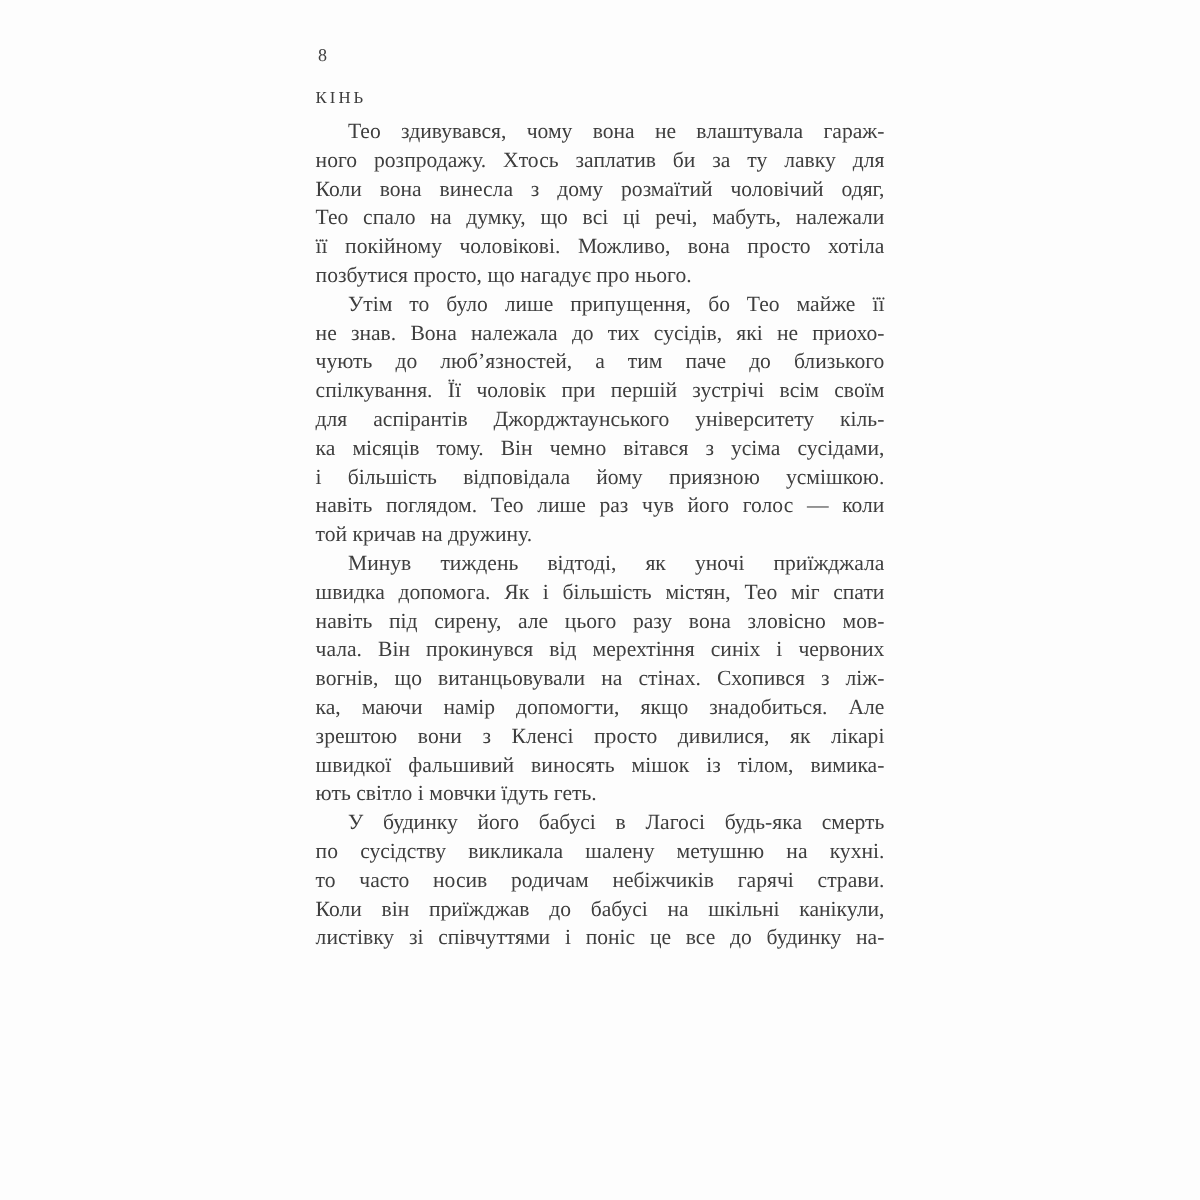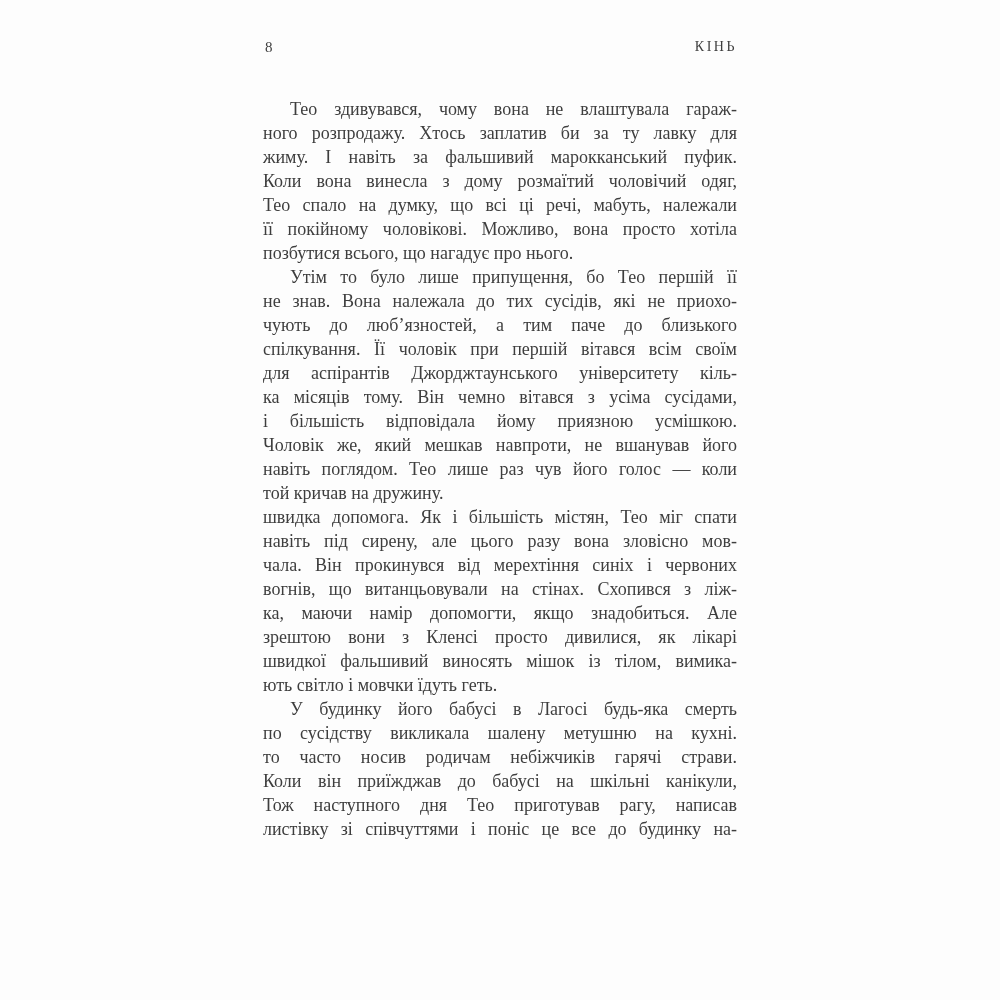--- a/index.html
+++ b/index.html
@@ -28,23 +28,24 @@
   .page-number {
     position: absolute;
     left: 2px;
     top: 1px;
     font-size: 15px;
     letter-spacing: 0.5px;
   }
   .running-title {
     display: block;
     width: 100%;
-    text-align: right;
+    text-align: left;
     font-size: 14px;
     letter-spacing: 2.5px;
+    margin-top: 36px;
   }
   .text-block {
     position: absolute;
     left: 263px;
     top: 97px;
     width: 474px;
     font-size: 18px;
     line-height: 24px;
     text-rendering: optimizeLegibility;
   }
@@ -74,50 +75,48 @@
 <div class="page">
   <header class="page-header">
     <span class="page-number">8</span>
     <span class="running-title">КІНЬ</span>
   </header>
 
   <main class="text-block" id="text-block">
       <div class="para">
         <div class="tline indent">Тео здивувався, чому вона не влаштувала гараж-</div>
         <div class="tline">ного розпродажу. Хтось заплатив би за ту лавку для</div>
-        <div class="tline">жиму. І навіть за фальшивий марокканський пуфик.</div>
         <div class="tline">Коли вона винесла з дому розмаїтий чоловічий одяг,</div>
         <div class="tline">Тео спало на думку, що всі ці речі, мабуть, належали</div>
         <div class="tline">її покійному чоловікові. Можливо, вона просто хотіла</div>
-        <div class="tline flush">позбутися всього, що нагадує про нього.</div>
+        <div class="tline flush">позбутися просто, що нагадує про нього.</div>
       </div>
       <div class="para">
-        <div class="tline indent">Утім то було лише припущення, бо Тео першій її</div>
+        <div class="tline indent">Утім то було лише припущення, бо Тео майже її</div>
         <div class="tline">не знав. Вона належала до тих сусідів, які не приохо-</div>
         <div class="tline">чують до люб’язностей, а тим паче до близького</div>
-        <div class="tline">спілкування. Її чоловік при першій вітався всім своїм</div>
+        <div class="tline">спілкування. Її чоловік при першій зустрічі всім своїм</div>
         <div class="tline">для аспірантів Джорджтаунського університету кіль-</div>
         <div class="tline">ка місяців тому. Він чемно вітався з усіма сусідами,</div>
         <div class="tline">і більшість відповідала йому приязною усмішкою.</div>
-        <div class="tline">Чоловік же, який мешкав навпроти, не вшанував його</div>
         <div class="tline">навіть поглядом. Тео лише раз чув його голос — коли</div>
         <div class="tline flush">той кричав на дружину.</div>
       </div>
       <div class="para">
+        <div class="tline indent">Минув тиждень відтоді, як уночі приїжджала</div>
         <div class="tline">швидка допомога. Як і більшість містян, Тео міг спати</div>
         <div class="tline">навіть під сирену, але цього разу вона зловісно мов-</div>
         <div class="tline">чала. Він прокинувся від мерехтіння синіх і червоних</div>
         <div class="tline">вогнів, що витанцьовували на стінах. Схопився з ліж-</div>
         <div class="tline">ка, маючи намір допомогти, якщо знадобиться. Але</div>
         <div class="tline">зрештою вони з Кленсі просто дивилися, як лікарі</div>
         <div class="tline">швидкої фальшивий виносять мішок із тілом, вимика-</div>
         <div class="tline flush">ють світло і мовчки їдуть геть.</div>
       </div>
       <div class="para">
         <div class="tline indent">У будинку його бабусі в Лагосі будь-яка смерть</div>
         <div class="tline">по сусідству викликала шалену метушню на кухні.</div>
         <div class="tline">то часто носив родичам небіжчиків гарячі страви.</div>
         <div class="tline">Коли він приїжджав до бабусі на шкільні канікули,</div>
-        <div class="tline">Тож наступного дня Тео приготував рагу, написав</div>
         <div class="tline">листівку зі співчуттями і поніс це все до будинку на-</div>
       </div>
     </main>
 </div>
 
 </body></html>

